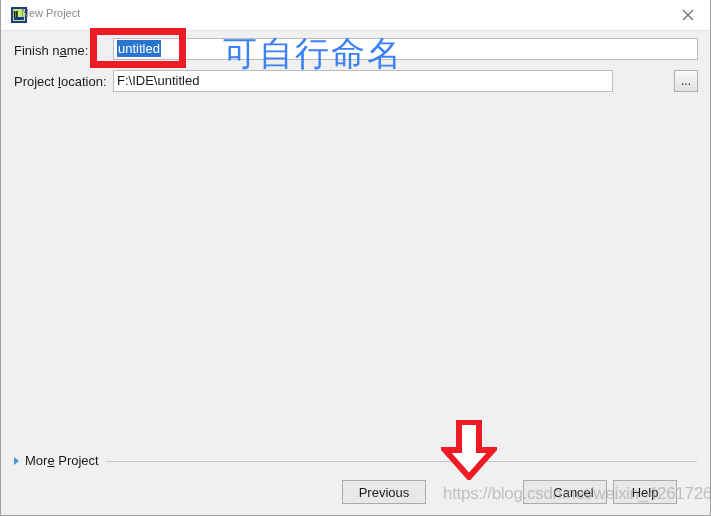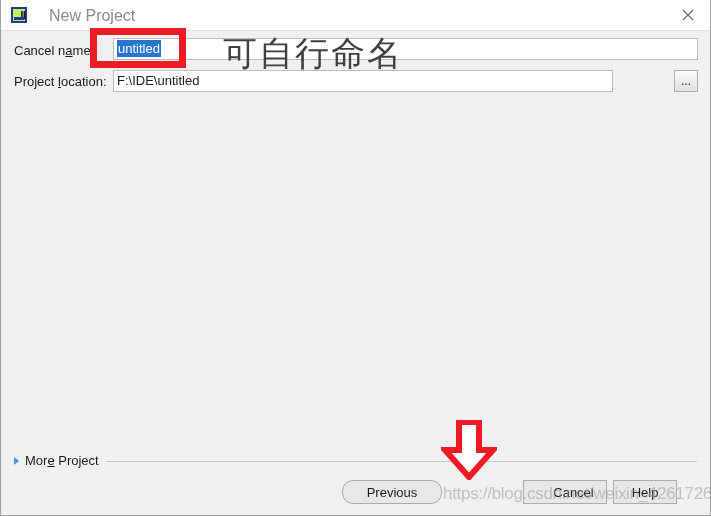--- a/index.html
+++ b/index.html
@@ -43,43 +43,43 @@
     position: absolute;
     left: 10px;
     top: 7px;
     width: 16px;
     height: 16px;
     background: #bef264;
     border: 2px solid #1f3a93;
     box-sizing: border-box;
     display: flex;
     align-items: center;
-    justify-content: flex-end;
+    justify-content: flex-start;
   }
   #app-icon .ij {
     font-family: "DejaVu Sans", sans-serif;
     font-size: 9px;
     font-weight: bold;
     color: #1b1b1b;
     line-height: 8px;
     letter-spacing: -1px;
   }
   #app-icon .ijbar {
     position: absolute;
     left: 1px;
     right: 1px;
     bottom: 1px;
     height: 3px;
     background: #1f3a93;
   }
   #title-text {
     position: absolute;
-    left: 48px;
+    left: 20px;
     top: 7px;
-    font-size: 16px;
+    font-size: 11px;
     color: #8a8a8a;
   }
   #close-button {
     position: absolute;
     right: 0;
     top: 0;
     width: 45px;
     height: 29px;
     display: flex;
     align-items: center;
@@ -189,21 +189,21 @@
     box-sizing: border-box;
     background: #e8e8e8;
     border: 1px solid #ababab;
     font-size: 13px;
     color: #1b1b1b;
     display: flex;
     align-items: center;
     justify-content: center;
     cursor: pointer;
   }
-  #btn-previous { left: 341px; width: 100px; border-radius: 11px; }
+  #btn-previous { left: 341px; width: 84px; }
   #btn-finish   {
     left: 431px; width: 84px;
     background: #e8e8e8;
     border: 2px solid #0c7ad1;
     margin-top: 48px;
   }
   #btn-cancel   { left: 522px; width: 84px; padding-left: 17px; }
   #btn-help     { left: 612px; width: 64px; }
 
   
@@ -215,21 +215,21 @@
     height: 40px;
     box-sizing: border-box;
     border: 7px solid #ed1c24;
   }
   #ann-text {
     position: absolute;
     left: 223px;
     top: 31px;
     font-family: Liberation Mono, monospace;
     font-size: 34px;
-    color: #404040;
+    color: #3b82f6;
     letter-spacing: 2px;
     white-space: nowrap;
   }
   #ann-arrow {
     position: absolute;
     left: 441px;
     top: 420px;
     width: 56px;
     height: 60px;
   }
@@ -257,21 +257,21 @@
       <span class="ijbar"></span>
     </div>
     <div id="title-text">New Project</div>
     <div id="close-button">
       <svg width="12" height="12" viewBox="0 0 12 12" aria-hidden="true">
         <path d="M1 1 L11 11 M11 1 L1 11" stroke="#6b6b6b" stroke-width="1.2" fill="none"></path>
       </svg>
     </div>
   </div>
 
-  <div class="form-label" id="name-label"><span>Cancel n</span><span class="mn">a</span><span>me:</span></div>
+  <div class="form-label" id="name-label"><span>Finish n</span><span class="mn">a</span><span>me:</span></div>
 
   <div class="text-field" id="name-field" title="Project name"><span class="sel">untitled</span></div>
 
   <div class="form-label" id="loc-label"><span>Project </span><span class="mn">l</span><span>ocation:</span></div>
 
   <div class="text-field" id="loc-field" title="Project location">F:\IDE\untitled</div>
 
   <div id="browse-button">
     <span class="dots">...</span>
   </div>

